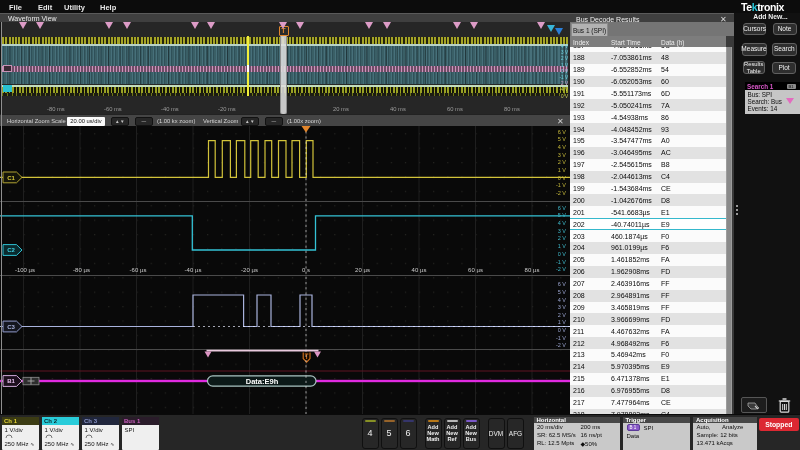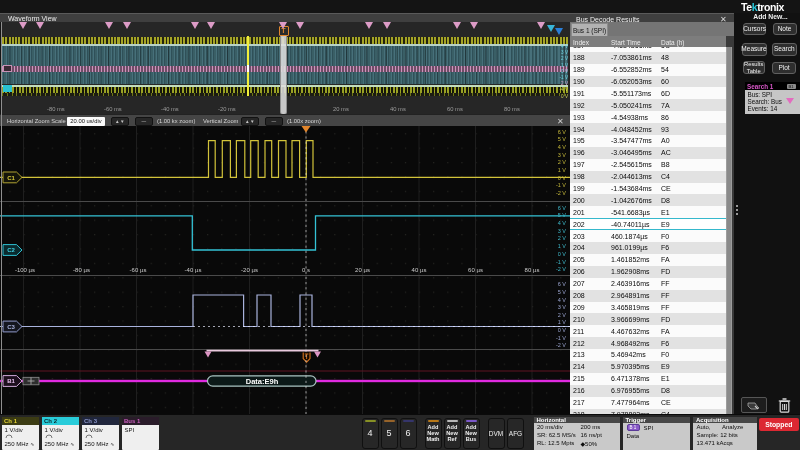--- a/index.html
+++ b/index.html
@@ -55,20 +55,26 @@
         border-radius:3px;color:#f0f0f0;text-align:center;}
   .nbtn .cbar{position:absolute;left:2px;top:1px;width:11px;height:2.5px;border-radius:1px;}
   .ipanel{position:absolute;top:1.5px;}
   .iphead{height:6.5px;background:#474747;color:#fff;font-size:6px;font-weight:bold;padding-left:3px;line-height:7px;}
   .ipbody{background:#c9c9c9;color:#0d0d0d;font-size:6px;position:relative;}
   .ipbody span{position:absolute;}
 </style>
 </head>
 <body>
 <div id="root">
+  <div class="abs" id="menubar">
+    <span style="left:9px">File</span>
+      <span style="left:38px">Edit</span>
+    <span style="left:64px">Utility</span>
+      <span style="left:100px">Help</span>
+  </div>
   <div class="abs" id="wvtitle">
       <span>Waveform View</span>
     </div>
   <div class="abs" style="left:1px;top:22px;width:1px;height:392px;background:#8f8f8f;z-index:5;"></div>
   <div class="abs" id="overview">
 
     <div class="abs" style="left:0;top:14.5px;width:566px;height:7.5px;
          background:repeating-linear-gradient(90deg,#a5a527 0 2px,#24230f 2px 3.3px);"></div>
     <div class="abs" style="left:0;top:22.2px;width:566px;height:1.8px;background:#b6d2c8;"></div>
     <div class="abs" style="left:0;top:24.2px;width:566px;height:38.3px;

